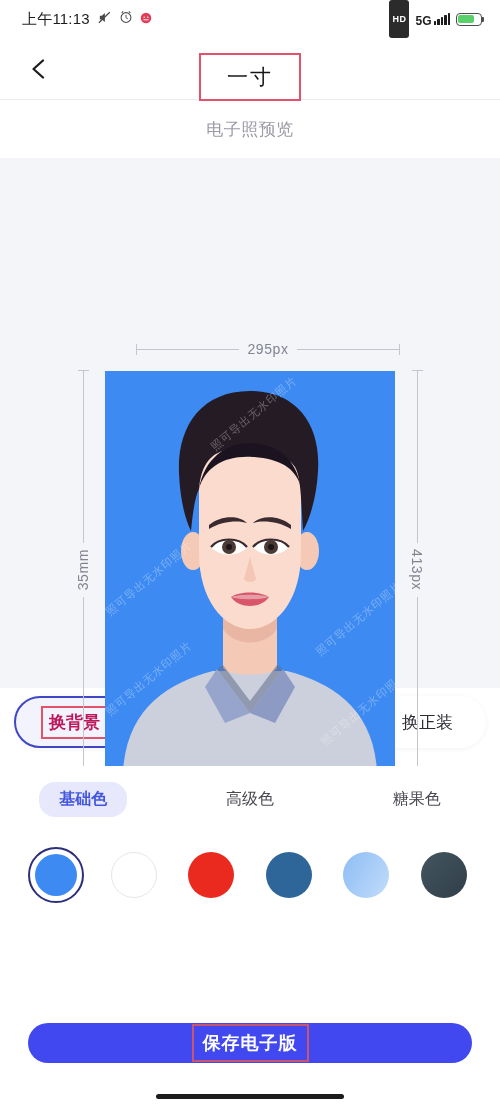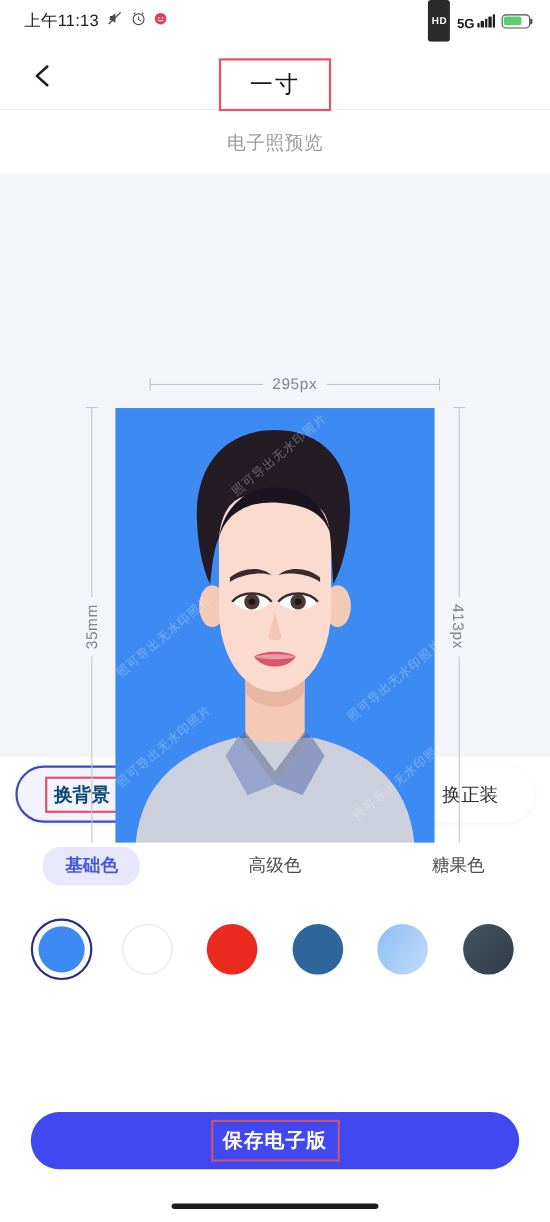--- a/index.html
+++ b/index.html
@@ -148,29 +148,29 @@
   .feature-bar{
     margin:8px 14px 0 14px;height:52px;background:#fff;border-radius:26px;
     display:flex;align-items:center;box-shadow:0 1px 5px rgba(40,40,80,.06);
   }
   .feature{
     flex:1;display:flex;align-items:center;justify-content:center;
     font-size:17px;color:#2c2c33;cursor:pointer;height:100%;
   }
   .feature.active{
     border:2px solid #4047c4;border-radius:26px;background:#f2f3fd;
-    font-weight:600;color:#0c4a6e;
+    font-weight:600;color:#be185d;
   }
   .feature .ftxt{ padding:3px 6px; }
 
   
   .color-panel{
     margin-top:18px;background:#fff;height:230px;position:relative;
   }
-  .subtabs{ display:flex;align-items:center;padding:4px 0 0 0;justify-content:flex-end; }
+  .subtabs{ display:flex;align-items:center;padding:16px 0 0 0;justify-content:flex-end; }
   .subtab{
     flex:1;display:flex;align-items:center;justify-content:center;cursor:pointer;
   }
   .subtab .stxt{ font-size:16px;color:#4a4a52;padding:7px 20px;border-radius:16px; }
   .subtab.active .stxt{ background:#e7e8fb;color:#4356dd;font-weight:600; }
 
   .swatches{
     display:flex;align-items:center;justify-content:space-between;
     padding:30px 28px 0 28px;
   }
@@ -181,21 +181,21 @@
   .sw-wrap.selected{ border:2px solid #2b2f7a; }
   .sw{
     width:46px;height:46px;border-radius:50%;
   }
   .sw-wrap.selected .sw{ width:42px;height:42px;box-shadow:0 0 0 2px #fff; }
   .sw.outlined{ border:1px solid #e6e6ea; }
 
   
   .save-wrap{ position:absolute;left:0;right:0;bottom:48px;padding:0 28px; }
   .save-btn{
-    height:52px;border-radius:26px;background:#4248ef;
+    height:40px;border-radius:26px;background:#4248ef;
     display:flex;align-items:center;justify-content:center;cursor:pointer;
   }
   .save-btn .stext{
     color:#fff;font-size:18px;font-weight:600;letter-spacing:1px;padding:5px 9px;
   }
   .annot-light{ outline:2px solid #c8566f; }
 
   
   .home-ind{
     position:absolute;bottom:12px;left:50%;transform:translateX(-50%);

